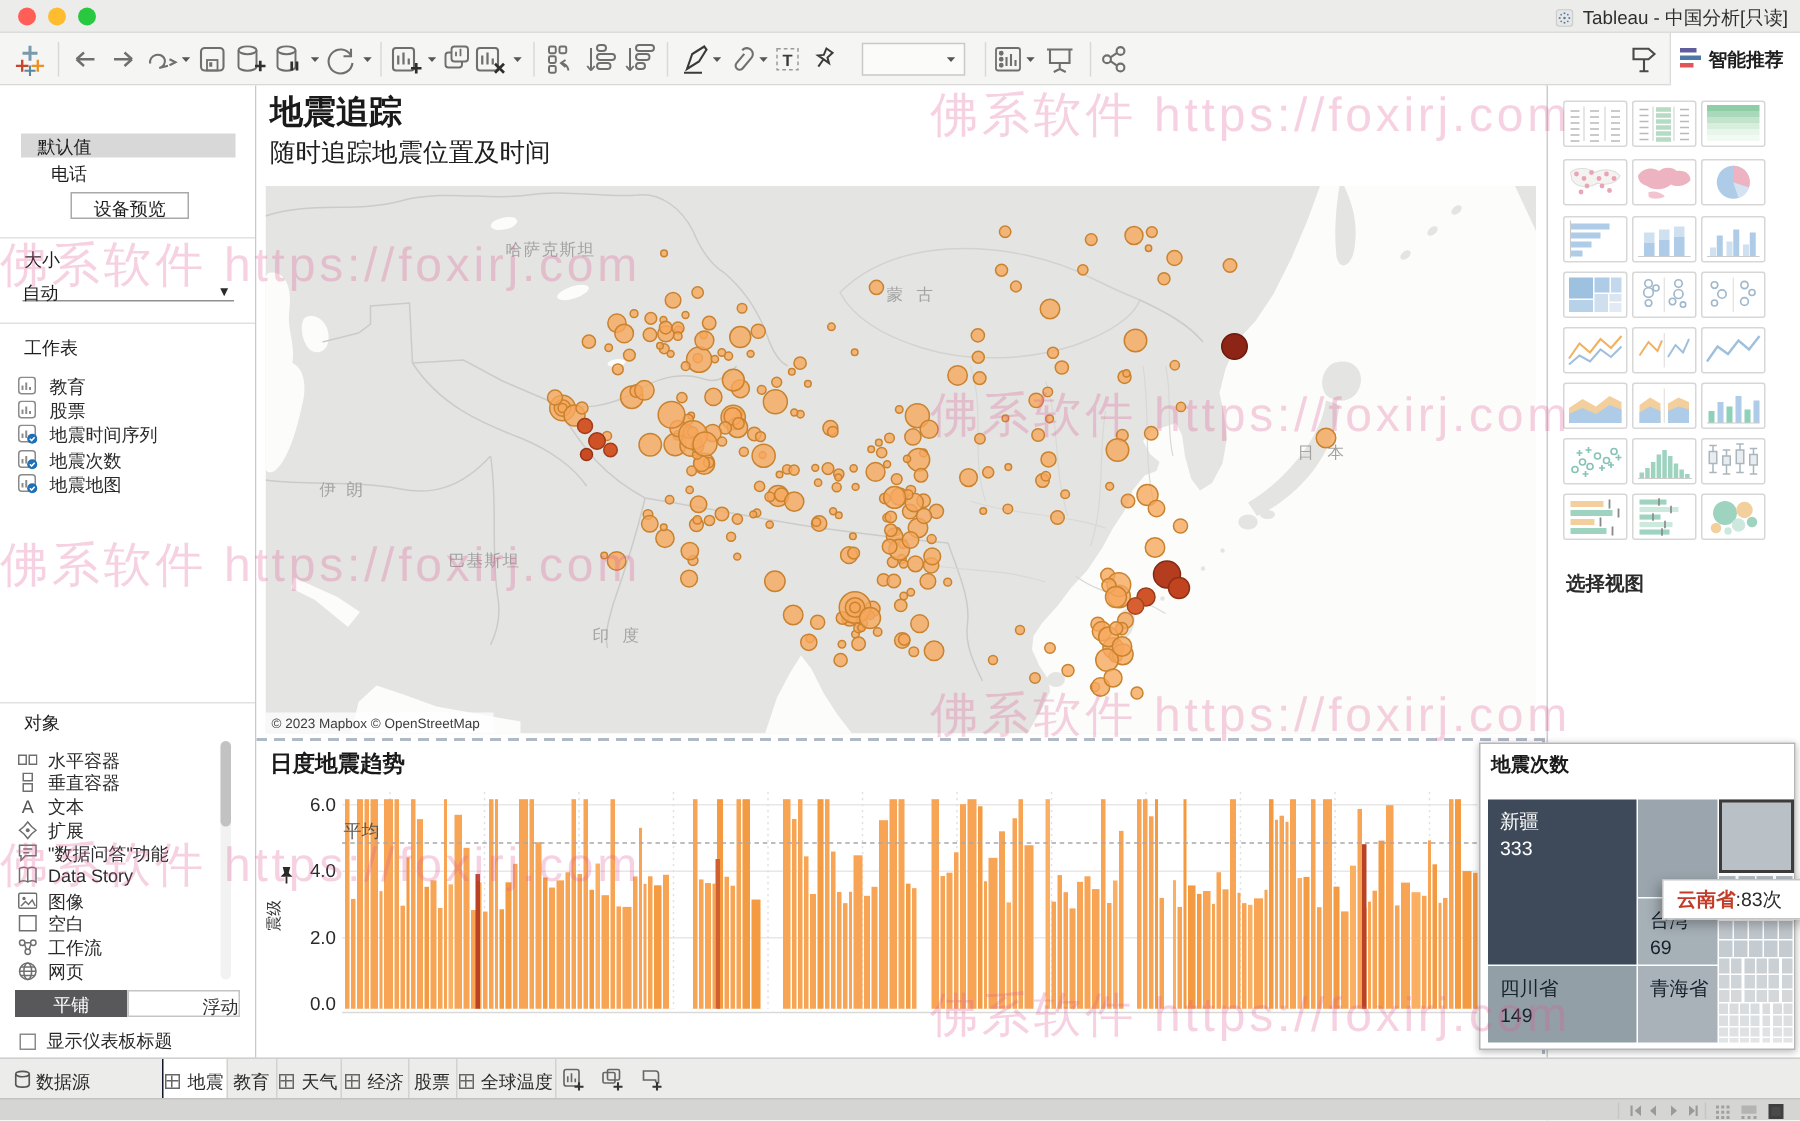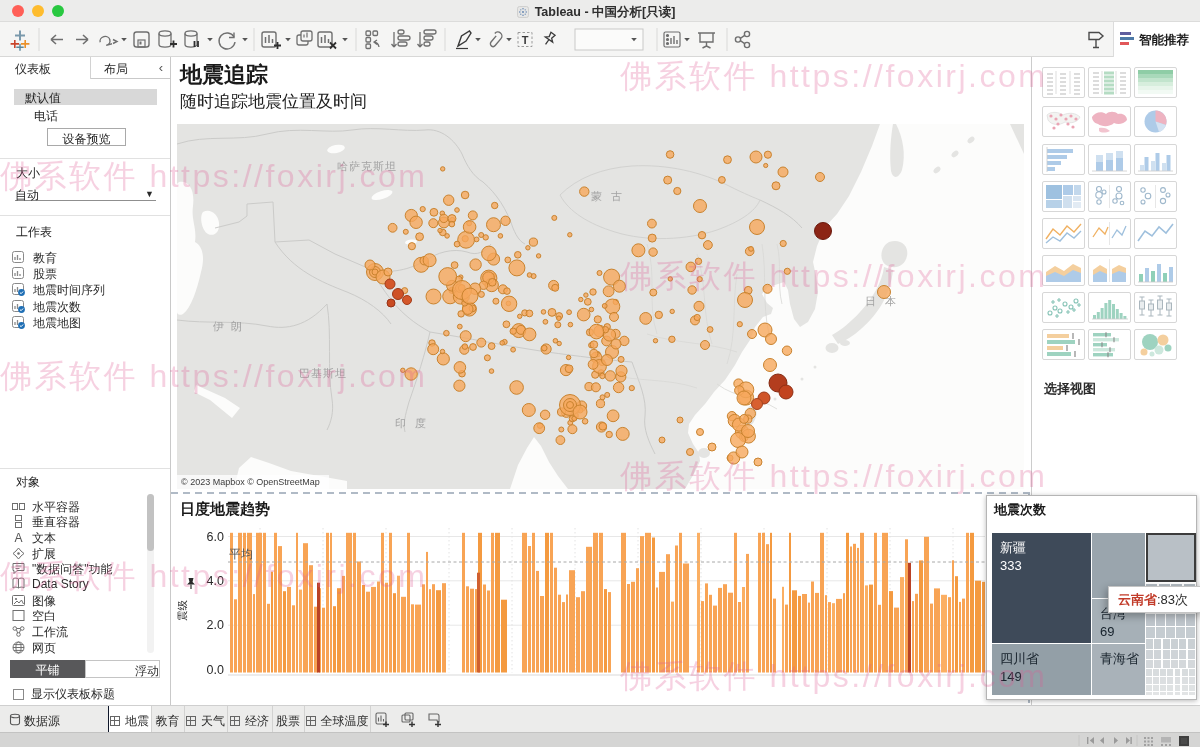--- a/index.html
+++ b/index.html
@@ -1,19 +1,19 @@
 <!DOCTYPE html>
 <html><head><meta charset="utf-8"><style>
 *{margin:0;padding:0;box-sizing:border-box}
 html,body{width:1200px;height:747px;overflow:hidden}
 body{font-family:"Liberation Sans",sans-serif;background:#fff;position:relative}
 .abs{position:absolute}
 .titlebar{left:0;top:0;width:1200px;height:22px;background:#ececeb;border-bottom:1px solid #dcdcdb}
 .tl{position:absolute;top:5px;width:12px;height:12px;border-radius:50%}
-.title{position:absolute;top:4px;left:0;width:1192px;text-align:center;font-size:12.5px;font-weight:700;color:#2e2e2e}
+.title{position:absolute;top:4px;left:0;width:1192px;text-align:right;font-size:12.5px;font-weight:400;color:#2e2e2e}
 .toolbar{left:0;top:22px;width:1200px;height:35px;background:#f5f5f4;border-bottom:1px solid #d8d8d7}
 .showmebtn{left:1113px;top:22px;width:87px;height:36px;background:#fff;border-left:1px solid #dcdcdc}
 .sidebar{left:0;top:57px;width:171px;height:650px;background:#fff;border-right:1px solid #c9c9c9}
 .tabrow{position:absolute;left:0;top:0;width:170px;height:22px;background:#fff}
 .tabDash{position:absolute;left:0;top:0;width:91px;height:22px;background:#fff;border-right:1px solid #d2d2d2;font-size:12px;color:#2a2a2a;padding-top:4px;text-align:left;padding-left:15px}
 .tabLay{position:absolute;left:91px;top:0;width:79px;height:22px;background:#fff;border-bottom:1px solid #c9c9c9;font-size:12px;color:#2a2a2a;padding-top:4px;text-align:left;padding-left:13px}
 .collapse{position:absolute;right:7px;top:3px;font-size:13px;color:#555;font-weight:400}
 .selrow{position:absolute;left:14px;top:32px;width:143px;height:16px;background:#d8d8d8;font-size:12px;color:#1e1e1e;padding-left:11px;padding-top:1px}
 .phone{position:absolute;left:34px;top:51px;font-size:12px;color:#1e1e1e}
 .devbtn{position:absolute;left:47px;top:71px;width:79px;height:18px;border:1px solid #a9a9a9;background:#fff;font-size:12px;color:#1e1e1e;text-align:center;padding-top:2px}
@@ -179,25 +179,20 @@
       <path d="M1089,10.5 h10 l4,3.5 l-4,3.5 h-10 Z M1096,17.5 v8 M1093,25.5 h6"></path>
     </g>
     <g>
       <rect x="1120" y="10" width="11" height="3" fill="#5f5d9e"></rect>
       <rect x="1120" y="15" width="14" height="3" fill="#4e79a7"></rect>
       <rect x="1120" y="20" width="9" height="3" fill="#e15759"></rect>
     </g>
     <text x="1139" y="22" font-size="12.5" fill="#1e1e1e" font-weight="700">智能推荐</text>
   </svg>
 <div class="abs sidebar">
-    <div class="tabrow">
-      <div class="tabDash">仪表板</div>
-      <div class="tabLay">布局</div>
-      <div class="collapse">‹</div>
-    </div>
     <div class="selrow">默认值</div>
     <div class="phone">电话</div>
     <div class="devbtn">设备预览</div>
     <div class="hr" style="top:101px"></div>
     <div class="lbl" style="left:16px;top:108px">大小</div>
     <div class="ddl">自动<span class="car">▼</span></div>
     <div class="hr" style="top:158px"></div>
     <div class="lbl" style="left:16px;top:167px">工作表</div>
     <div class="wsitem" style="top:193.0px"><svg width="13" height="13" viewBox="0 0 13 13">
         <rect x="0.5" y="0.5" width="11" height="11" rx="2" fill="#fff" stroke="#8a8a8a"></rect>

